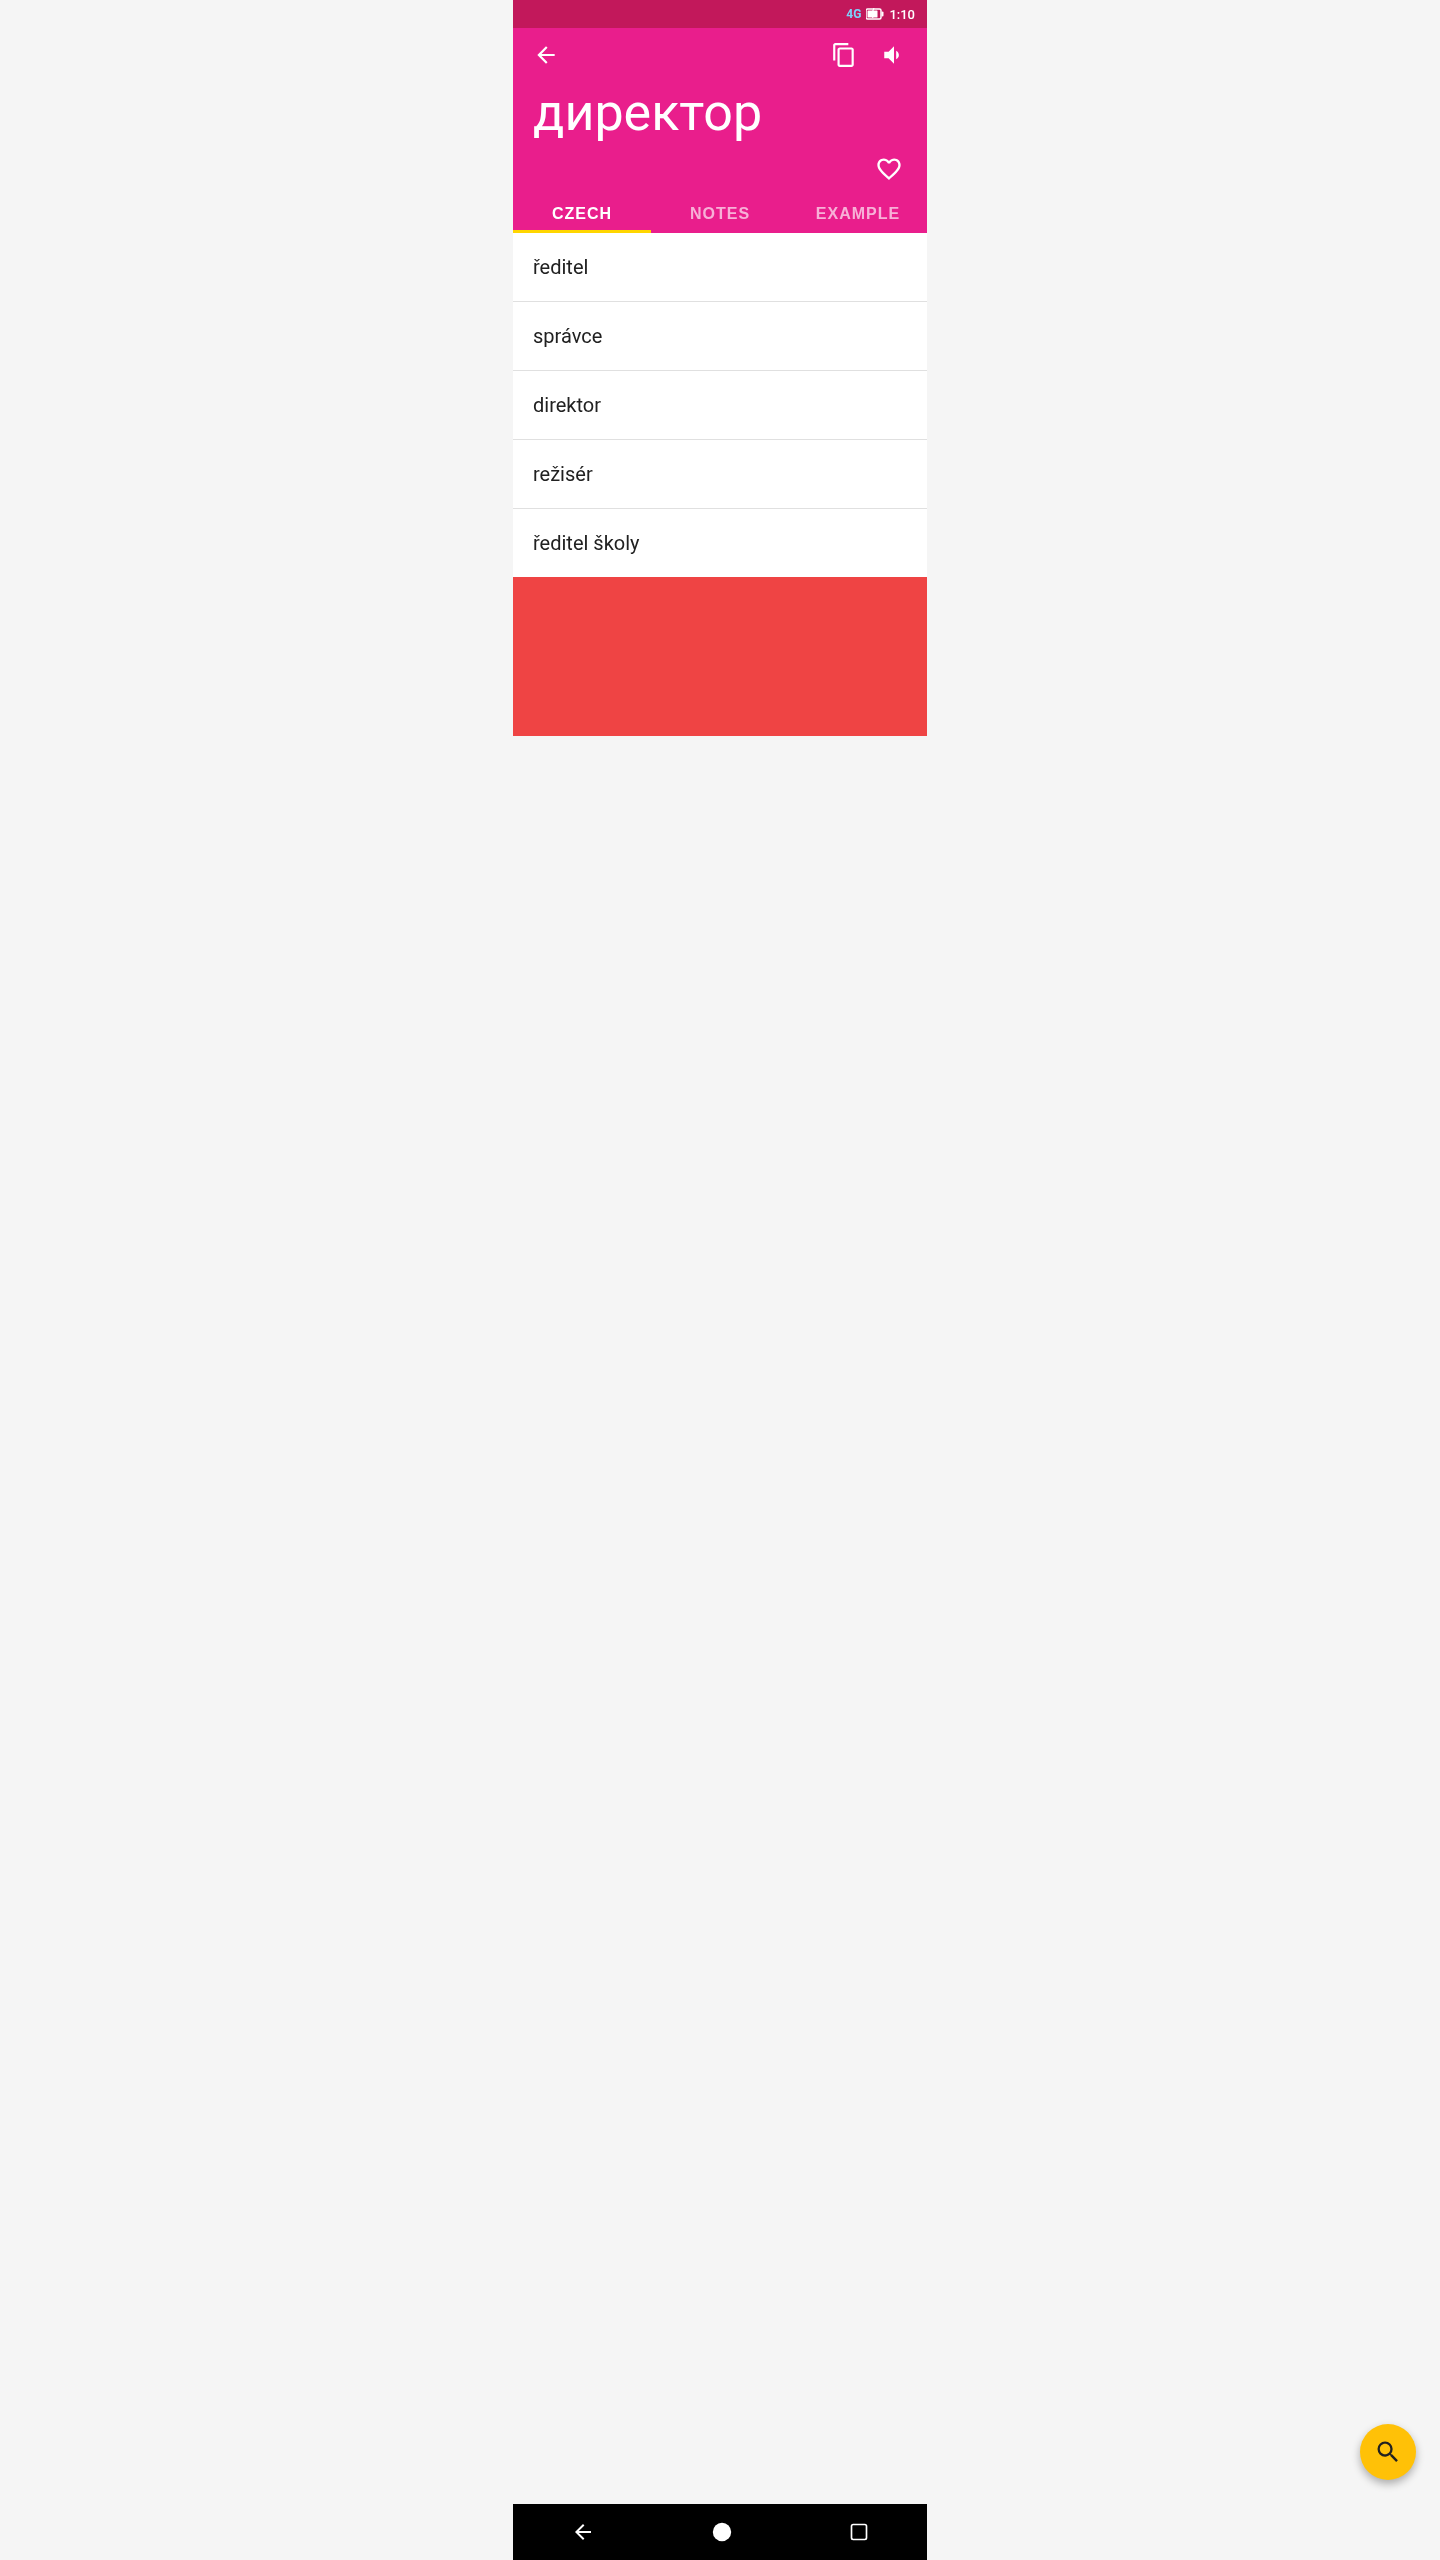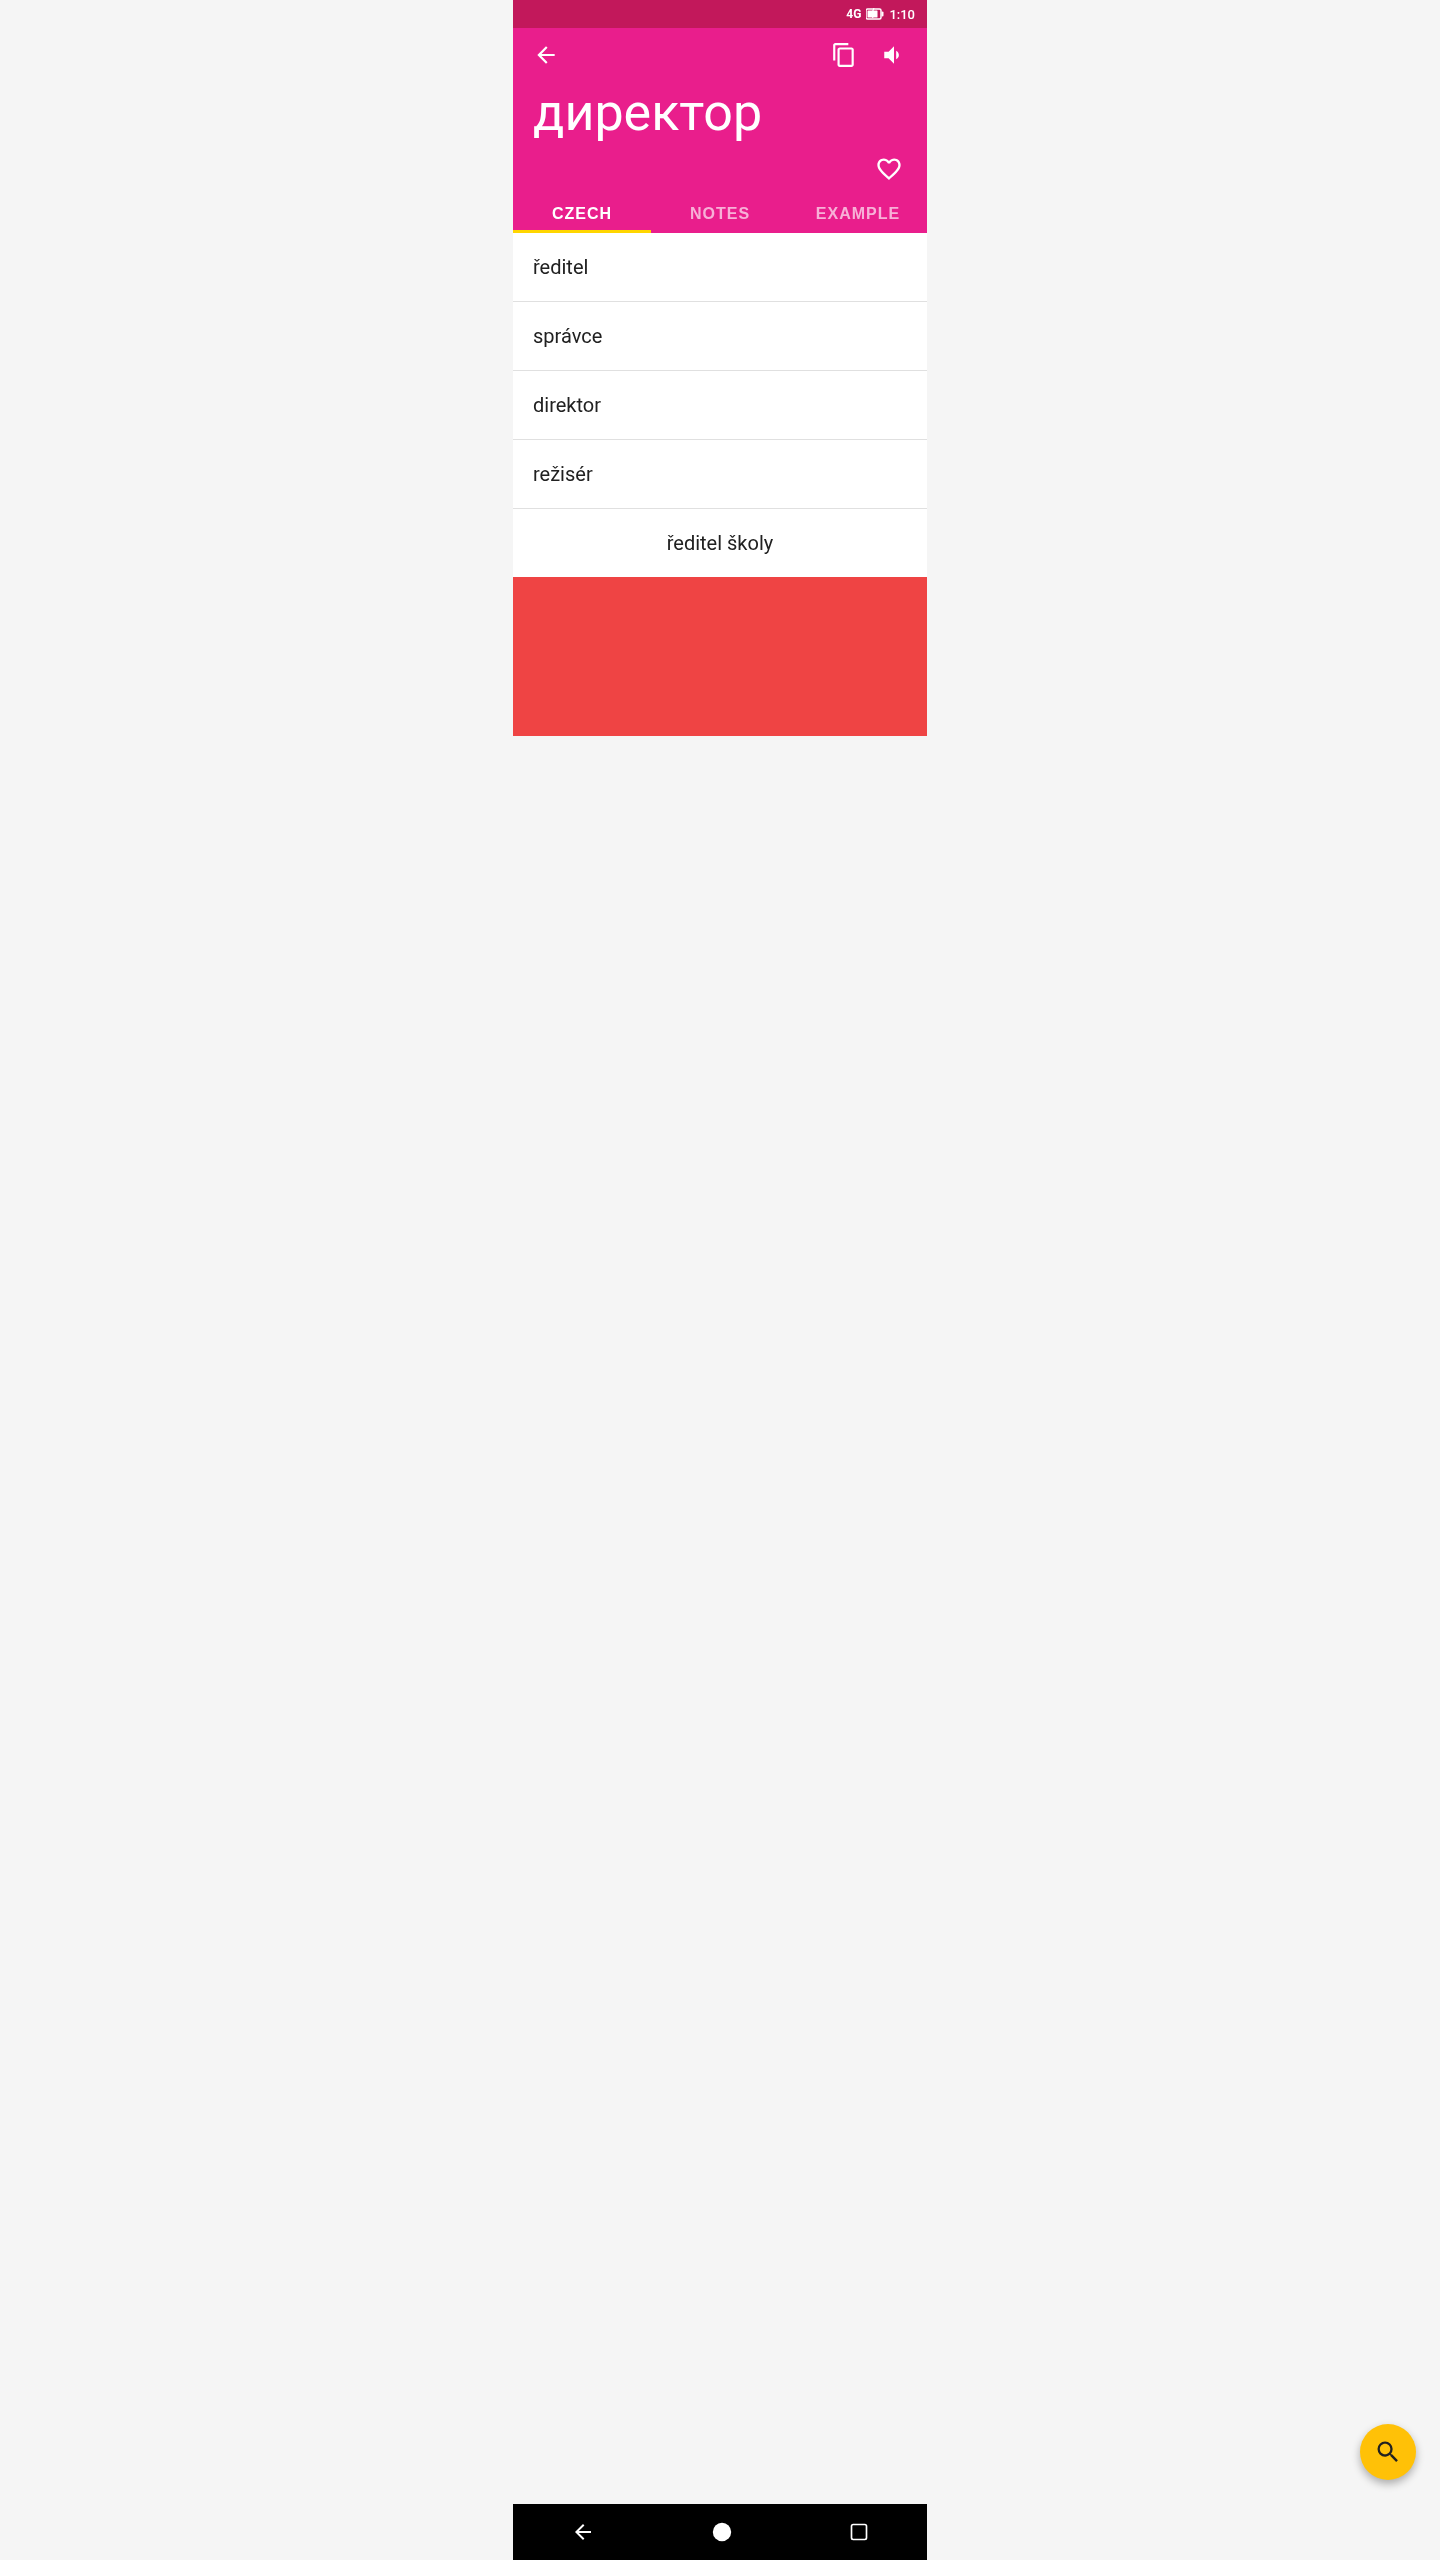--- a/index.html
+++ b/index.html
@@ -126,21 +126,20 @@
     .translation-item {
       padding: 22px 20px;
       border-bottom: 1px solid #e0e0e0;
       font-size: 20px;
       color: #212121;
       background: white;
     }
 
     .translation-item:last-child {
       border-bottom: none;
-      text-align: center;
     }
 
     
     .fab {
       position: fixed;
       bottom: 80px;
       right: 24px;
       width: 56px;
       height: 56px;
       border-radius: 50%;
@@ -182,21 +181,21 @@
       display: inline-block;
       vertical-align: middle;
     }
   </style>
 </head>
 <body>
 
 <div class="status-bar">
   <div class="status-icons">
 
-    <span style="color:#ffffff;font-size:12px;font-weight:bold;">4G</span>
+    <span style="color:#7dd3fc;font-size:12px;font-weight:bold;">4G</span>
 
     <svg width="18" height="12" viewBox="0 0 18 12">
       <rect x="0" y="1" width="15" height="10" rx="1.5" fill="none" stroke="white" stroke-width="1.5"></rect>
       <rect x="15.5" y="3.5" width="2" height="5" rx="1" fill="white"></rect>
       <rect x="1.5" y="2.5" width="10" height="7" rx="0.5" fill="white"></rect>
       <line x1="8" y1="0" x2="6" y2="5" stroke="white" stroke-width="1.2"></line>
       <line x1="6" y1="5" x2="8.5" y2="5" stroke="white" stroke-width="1.2"></line>
       <line x1="8.5" y1="5" x2="6.5" y2="10" stroke="white" stroke-width="1.2"></line>
     </svg>
     <span style="color:white;font-size:13px;font-weight:500;">1:10</span>

